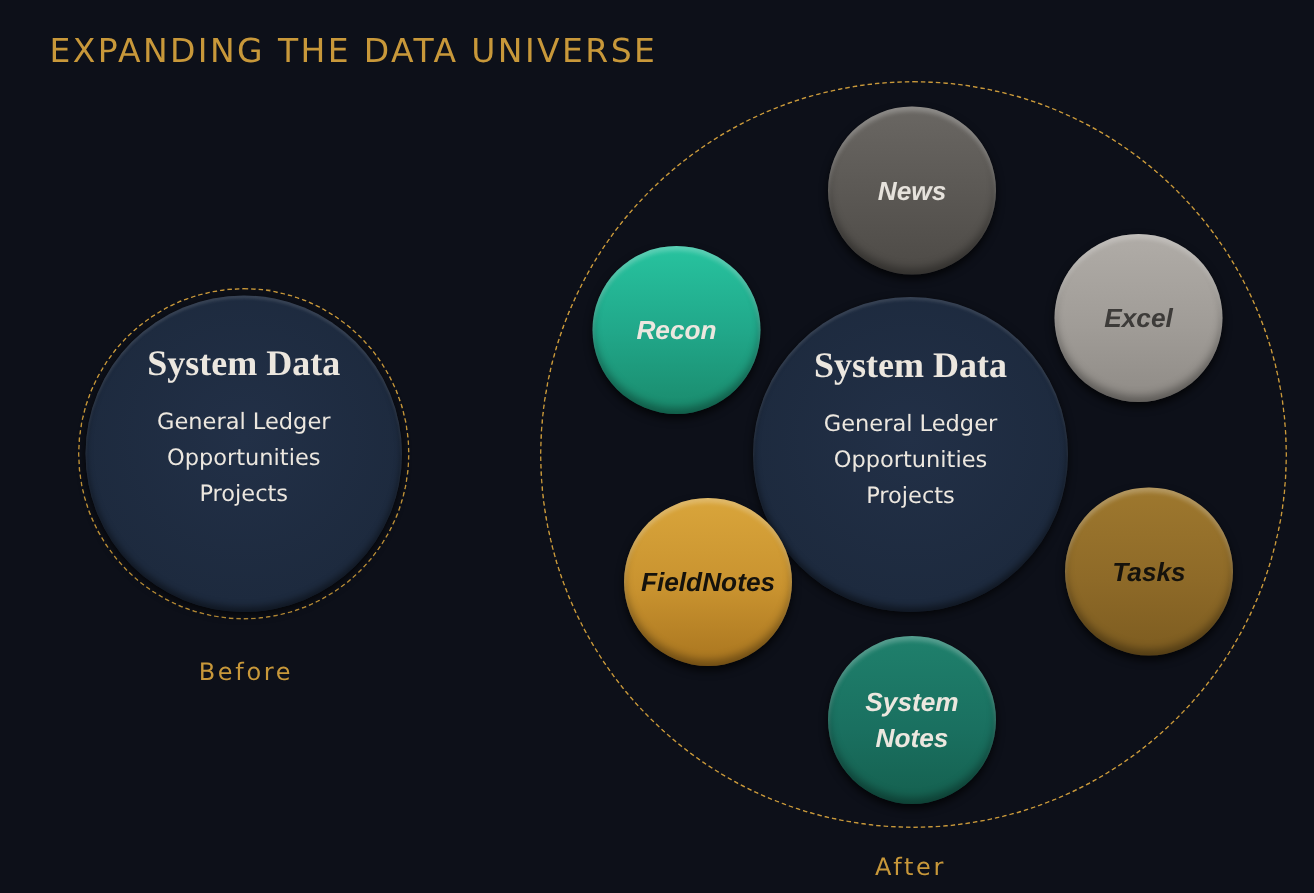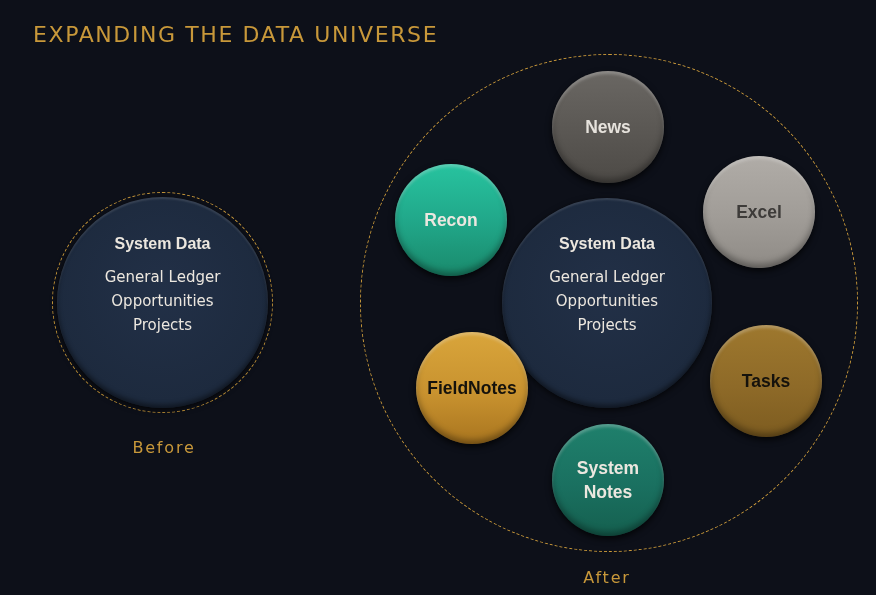--- a/index.html
+++ b/index.html
@@ -19,32 +19,32 @@
     border:1px dashed #c8983a; box-sizing:border-box;
   }
   .core {
     position:absolute; border-radius:50%;
     background:radial-gradient(circle at 50% 45%, #223047 0%, #1d2a3e 70%, #17202f 100%);
     box-shadow: inset 0 2px 2px rgba(255,255,255,0.12), inset 0 -3px 5px rgba(0,0,0,0.45), 0 2px 6px rgba(0,0,0,0.7);
     display:flex; flex-direction:column; align-items:center; justify-content:center;
     color:#ece7df; text-align:center; box-sizing:border-box;
   }
   .core .ctitle {
-    font-family:Liberation Sans, sans-serif; font-weight:bold; font-size:16px;
+    font-family:Liberation Serif, serif; font-weight:bold; font-size:24px;
     margin-bottom:12px; margin-top:-34px;
   }
   .core .citem {
     font-family:"DejaVu Sans", sans-serif; font-size:15px; line-height:24px;
   }
   .bubble {
     position:absolute; width:112px; height:112px; border-radius:50%;
     display:flex; align-items:center; justify-content:center; text-align:center;
     font-family:"Liberation Sans", sans-serif; font-weight:bold; font-size:17.5px; line-height:24px;
     box-shadow: inset 0 3px 3px rgba(255,255,255,0.25), inset 0 -4px 6px rgba(0,0,0,0.35), 0 3px 6px rgba(0,0,0,0.75);
-    box-sizing:border-box; cursor:pointer;
+    box-sizing:border-box; cursor:pointer;font-style:italic;
   }
   .label {
     position:absolute; color:#c8983a; font-size:16px; letter-spacing:1.8px;
     font-family:"DejaVu Sans", sans-serif; transform:translateX(-50%);
   }
 </style>
 </head>
 <body>
 
 <div class="title">EXPANDING THE DATA UNIVERSE</div>

